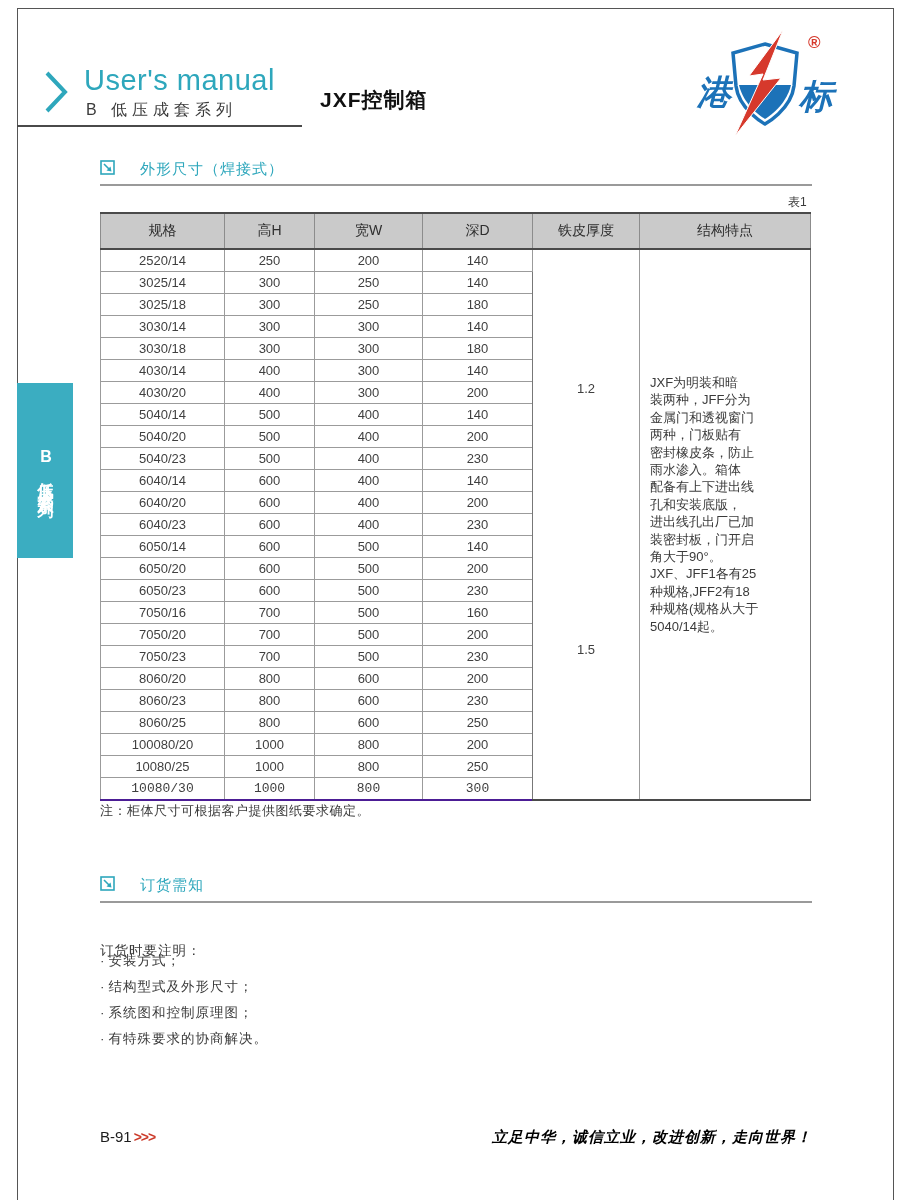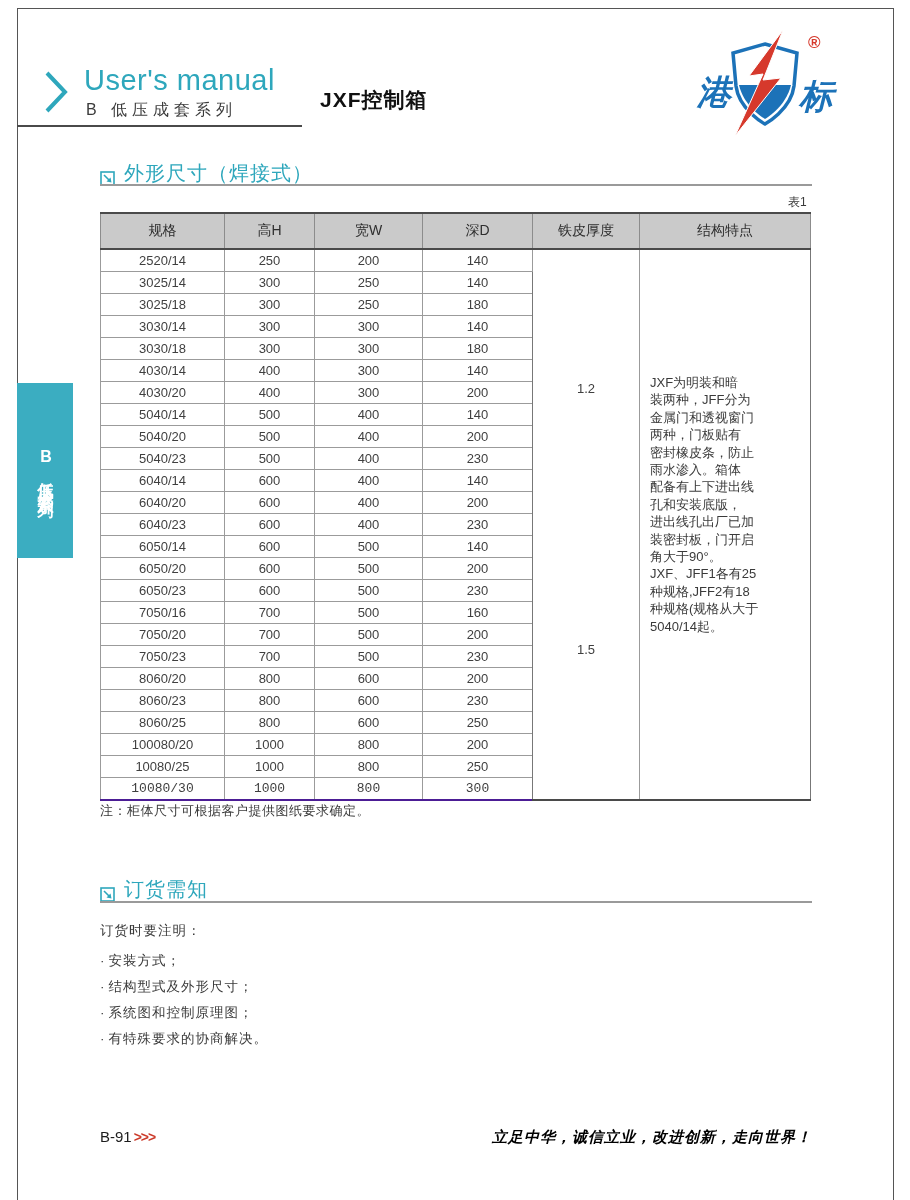--- a/index.html
+++ b/index.html
@@ -13,21 +13,21 @@
 
   
   .chevron { position:absolute; left:44px; top:70px; }
   .manual-title { position:absolute; left:84px; top:64px; font-size:29px; color:#2ea7bc; letter-spacing:0.5px; }
   .series-title { position:absolute; left:86px; top:100px; font-size:16px; color:#3b3b3b; letter-spacing:5px; font-weight:500; }
   .header-underline { position:absolute; left:17px; top:125px; width:285px; height:2px; background:#4a4a4a; }
   .page-title { position:absolute; left:320px; top:86px; font-size:21px; font-weight:bold; color:#111; letter-spacing:1px; }
   .logo { position:absolute; left:693px; top:28px; }
 
   
-  .section-header { position:absolute; left:100px; display:flex; align-items:flex-end; gap:8px; color:#2ea7bc; font-size:20px; font-weight:500; letter-spacing:1px; }
+  .section-header { position:absolute; left:100px; display:flex; align-items:flex-start; gap:24px; color:#2ea7bc; font-size:15px; font-weight:500; letter-spacing:1px; }
   .sh1 { top:160px; }
   .sh2 { top:876px; }
   .section-rule { position:absolute; left:100px; width:712px; height:2px; background:#9a9a9a; }
   .sr1 { top:184px; }
   .sr2 { top:901px; }
 
   .table-label { position:absolute; left:788px; top:194px; font-size:12px; color:#3a3a3a; }
 
   
   .table-wrap { position:absolute; left:100px; top:212px; }
@@ -42,21 +42,21 @@
   table.spec tr:last-child td { border-bottom:2px solid #4c1d95;font-family:Liberation Mono, monospace; }
   table.spec td.thickness-cell, table.spec td.features-cell { vertical-align:top; position:relative; border-bottom:2px solid #4a4a4a; border-left:1px solid #777; }
   table.spec td.features-cell { border-right:1px solid #777; }
   .thk { position:absolute; left:0; width:100%; text-align:center; font-size:13px; color:#3f3f3f; }
   .thk1 { top:128px; } .thk2 { top:389px; }
   .features-text { display:block; padding:124px 6px 0 10px; text-align:left; font-size:13px; line-height:17.4px; white-space:pre-line; color:#3a3a3a; }
 
   .table-note { position:absolute; left:100px; top:802px; font-size:13px; color:#3a3a3a; letter-spacing:0.5px; }
 
   
-  .ordering-intro { position:absolute; left:100px; top:922px; font-size:13.5px; color:#3a3a3a; letter-spacing:1px; }
+  .ordering-intro { position:absolute; left:100px; top:942px; font-size:13.5px; color:#3a3a3a; letter-spacing:1px; }
   .ordering-list { position:absolute; left:100px; top:948px; list-style:none; font-size:13.5px; color:#3a3a3a; letter-spacing:1px; }
   .ordering-list li { height:26px; line-height:26px; }
   .ordering-list .dot { margin-right:3px; }
 
   
   .side-tab { position:absolute; left:17px; top:383px; width:56px; height:175px; background:#3badc1; display:flex; align-items:center; justify-content:center; }
   .side-tab-text { writing-mode:vertical-rl; text-orientation:upright; color:#fff; font-size:16px; font-weight:bold; letter-spacing:4px; }
 
   
   .footer-left { position:absolute; left:100px; top:1128px; font-size:15px; color:#1c1c1c; }

